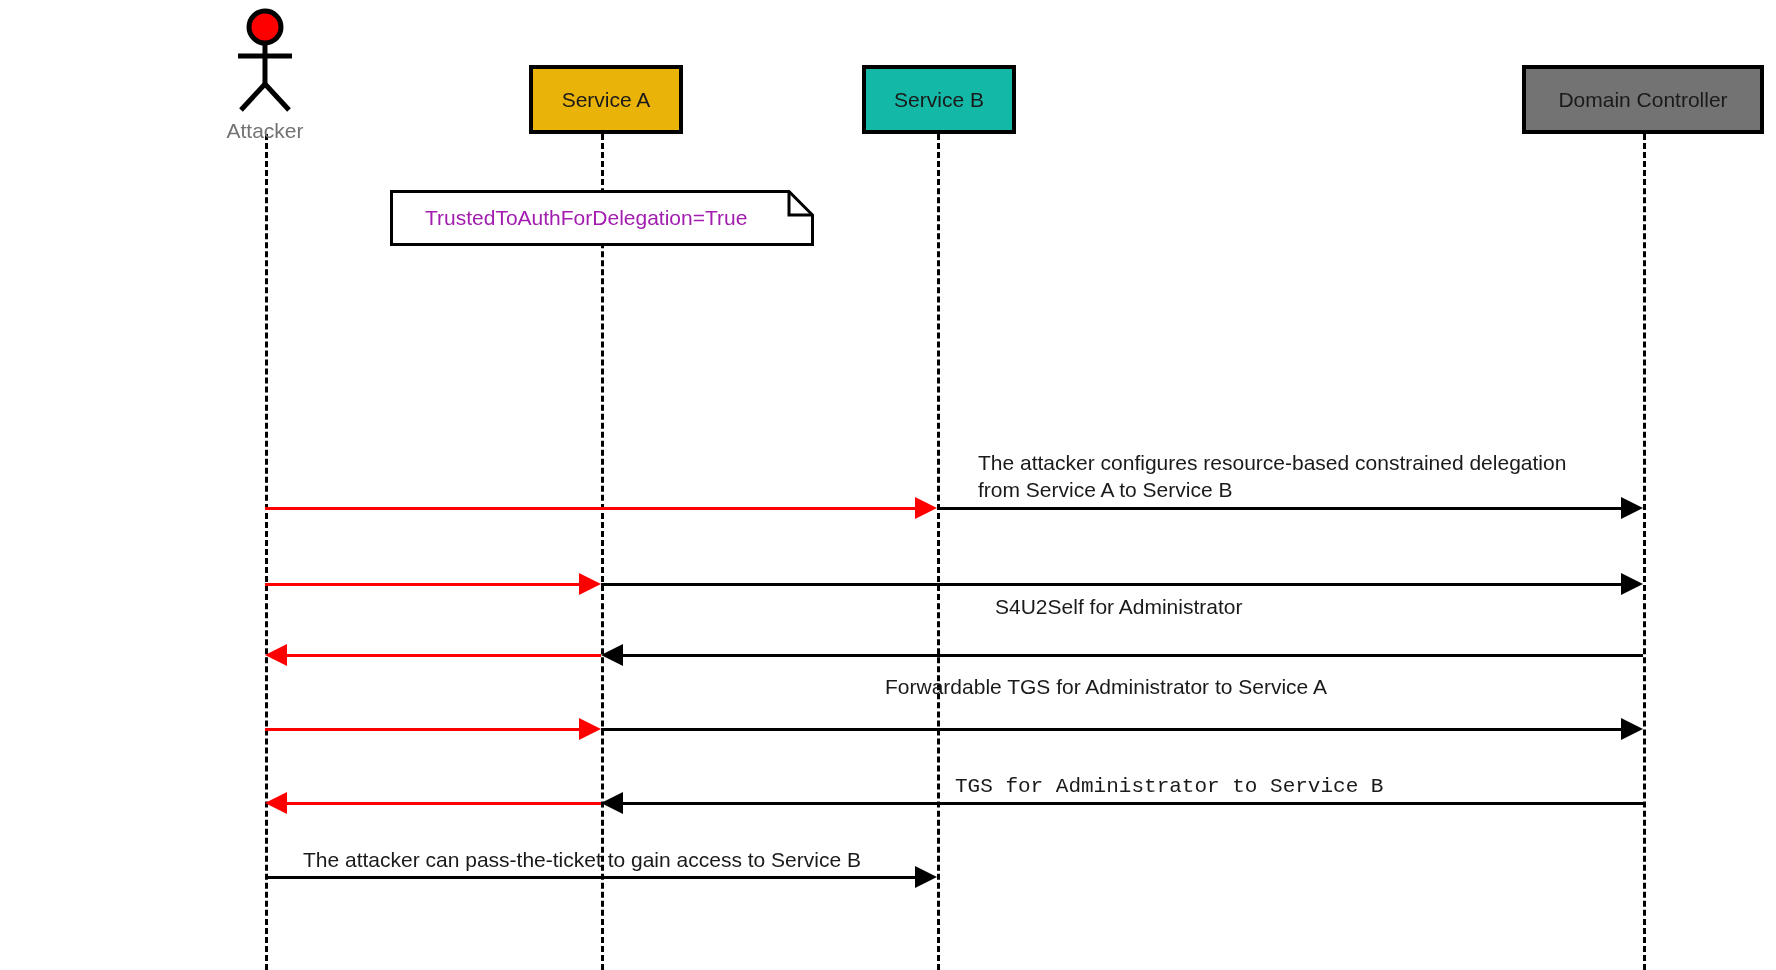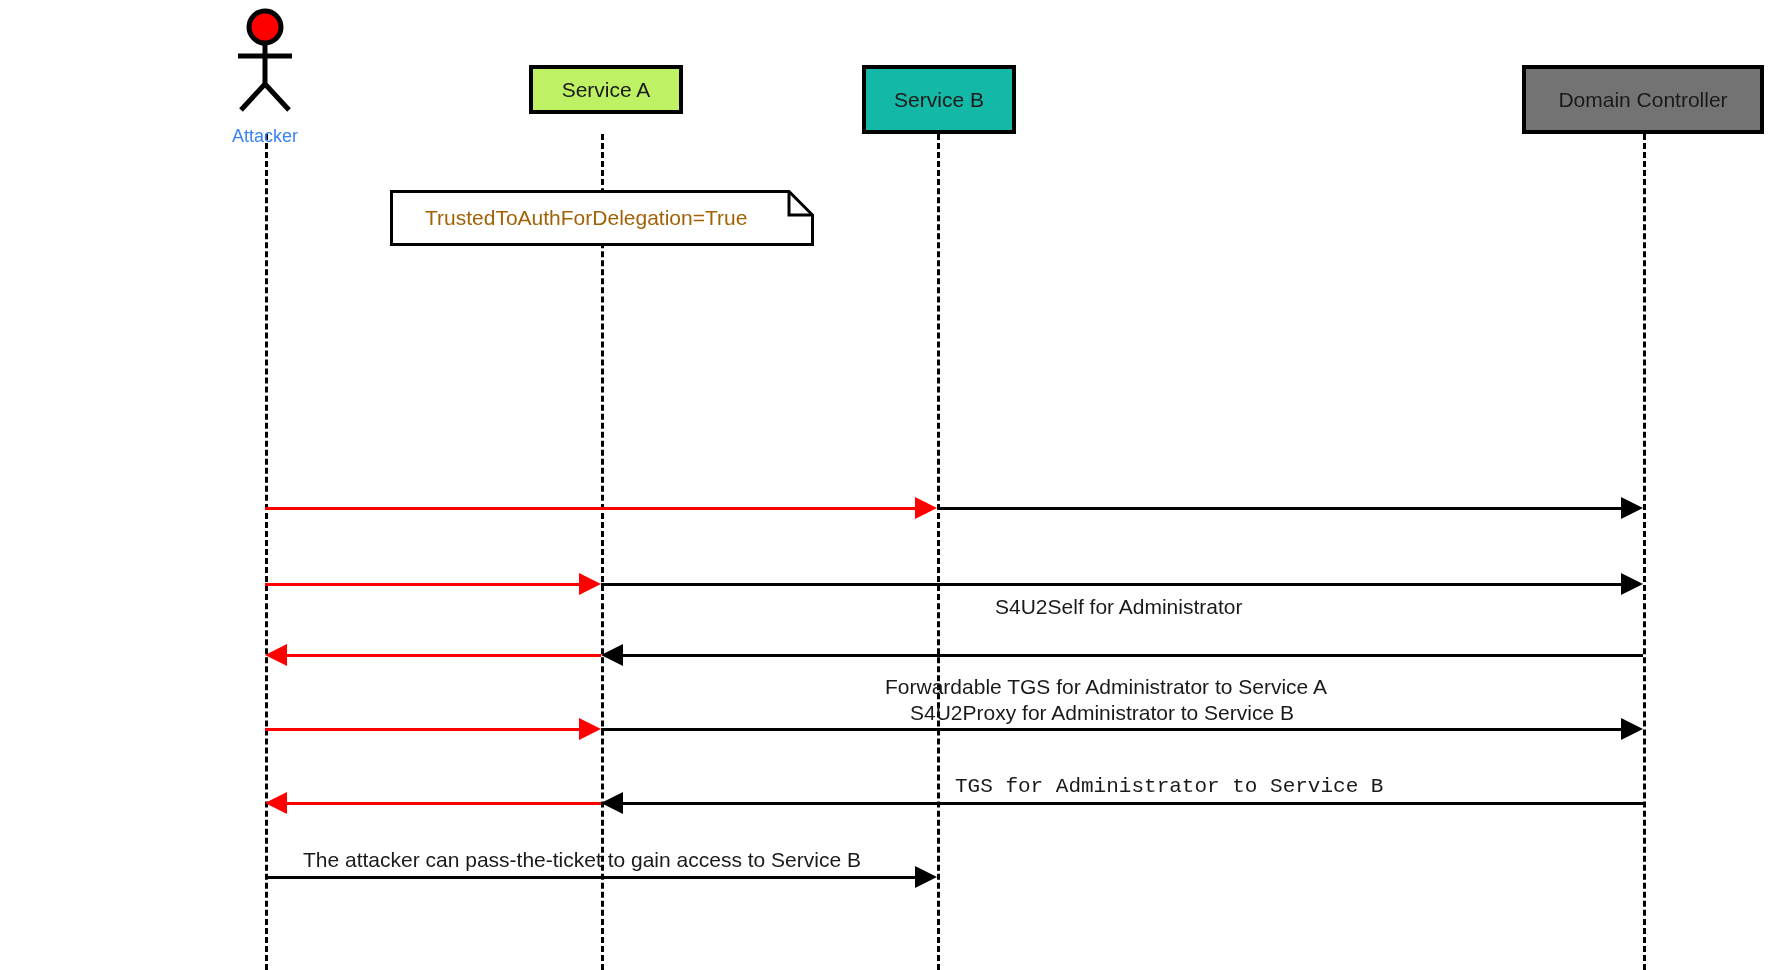--- a/index.html
+++ b/index.html
@@ -17,24 +17,24 @@
     overflow: hidden;
   }
   
   .actor {
     position: absolute;
     width: 120px;
     text-align: center;
   }
   .actor-svg { display: block; }
   .actor-label {
-    font-size: 18px;
-    color: #3b82f6;
+    font-size: 21px;
+    color: #737373;
     line-height: 1;
-    margin-top: 9px;
+    margin-top: 2px;
     white-space: nowrap;
   }
   
   .participant {
     position: absolute;
     box-sizing: border-box;
     border: 4px solid #000000;
     display: flex;
     align-items: center;
     justify-content: center;
@@ -56,21 +56,21 @@
   }
   .note svg {
     position: absolute;
     left: 0;
     top: 0;
     display: block;
   }
   .note-text {
     position: relative;
     font-size: 21px;
-    color: #a16207;
+    color: #a21caf;
     line-height: 1.32;
     white-space: pre-line;
     z-index: 2;
   }
   
   .msg-line {
     position: absolute;
     height: 0;
     border-top: 3px solid #000000;
   }
@@ -114,59 +114,60 @@
     <svg class="actor-svg" width="120" height="112" viewBox="0 0 120 112">
       <circle cx="60" cy="21" r="16" fill="#ff0000" stroke="#000000" stroke-width="5"></circle>
       <line x1="60" y1="38" x2="60" y2="78" stroke="#000000" stroke-width="5"></line>
       <line x1="33" y1="50" x2="87" y2="50" stroke="#000000" stroke-width="5"></line>
       <line x1="60" y1="78" x2="36" y2="104" stroke="#000000" stroke-width="5"></line>
       <line x1="60" y1="78" x2="84" y2="104" stroke="#000000" stroke-width="5"></line>
     </svg>
     <div class="actor-label">Attacker</div>
   </div>
 
-  <div class="participant" style="left:529px; top:65px; width:154px; height:49px; background:#bef264;">
+  <div class="participant" style="left:529px; top:65px; width:154px; height:69px; background:#eab308;">
     <span>Service A</span>
   </div>
 
   <div class="participant" style="left:862px; top:65px; width:154px; height:69px; background:#14b8a6;">
     <span>Service B</span>
   </div>
 
   <div class="participant" style="left:1522px; top:65px; width:242px; height:69px; background:#737373;">
     <span>Domain Controller</span>
   </div>
 
   <div class="note" style="left:390px; top:190px; width:424px; height:56px;">
     <svg width="424" height="56" viewBox="0 0 424 56">
       <path d="M1.5,1.5 L399,1.5 L422.5,25 L422.5,54.5 L1.5,54.5 Z" fill="#ffffff" stroke="#000000" stroke-width="3"></path>
       <path d="M399,1.5 L399,25 L422.5,25" fill="none" stroke="#000000" stroke-width="3"></path>
     </svg>
     <div class="note-text" style="padding:14px 0 0 35px;">TrustedToAuthForDelegation=True</div>
   </div>
 
 
+  <div class="msg-label" style="left:978px; top:449px;">The attacker configures resource-based constrained delegation
+from Service A to Service B</div>
   <div class="msg-line red" style="left:265px; top:507px; width:650px;"></div>
   <div class="arrowhead right red" style="left:915px; top:497px;"></div>
   <div class="msg-line" style="left:937px; top:507px; width:684px;"></div>
   <div class="arrowhead right" style="left:1621px; top:497px;"></div>
 
   <div class="msg-label" style="left:995px; top:554px;margin-top:39px;">S4U2Self for Administrator</div>
   <div class="msg-line red" style="left:265px; top:583px; width:314px;"></div>
   <div class="arrowhead right red" style="left:579px; top:573px;"></div>
   <div class="msg-line" style="left:601px; top:583px; width:1020px;"></div>
   <div class="arrowhead right" style="left:1621px; top:573px;"></div>
 
   <div class="msg-label" style="left:885px; top:625px;margin-top:48px;">Forwardable TGS for Administrator to Service A</div>
   <div class="msg-line" style="left:623px; top:654px; width:1020px;"></div>
   <div class="arrowhead left" style="left:601px; top:644px;"></div>
   <div class="msg-line red" style="left:287px; top:654px; width:314px;"></div>
   <div class="arrowhead left red" style="left:265px; top:644px;"></div>
 
-  <div class="msg-label" style="left:910px; top:699px;">S4U2Proxy for Administrator to Service B</div>
   <div class="msg-line red" style="left:265px; top:728px; width:314px;"></div>
   <div class="arrowhead right red" style="left:579px; top:718px;"></div>
   <div class="msg-line" style="left:601px; top:728px; width:1020px;"></div>
   <div class="arrowhead right" style="left:1621px; top:718px;"></div>
 
   <div class="msg-label" style="left:955px; top:773px;font-family:Liberation Mono, monospace;">TGS for Administrator to Service B</div>
   <div class="msg-line" style="left:623px; top:802px; width:1020px;"></div>
   <div class="arrowhead left" style="left:601px; top:792px;"></div>
   <div class="msg-line red" style="left:287px; top:802px; width:314px;"></div>
   <div class="arrowhead left red" style="left:265px; top:792px;"></div>

